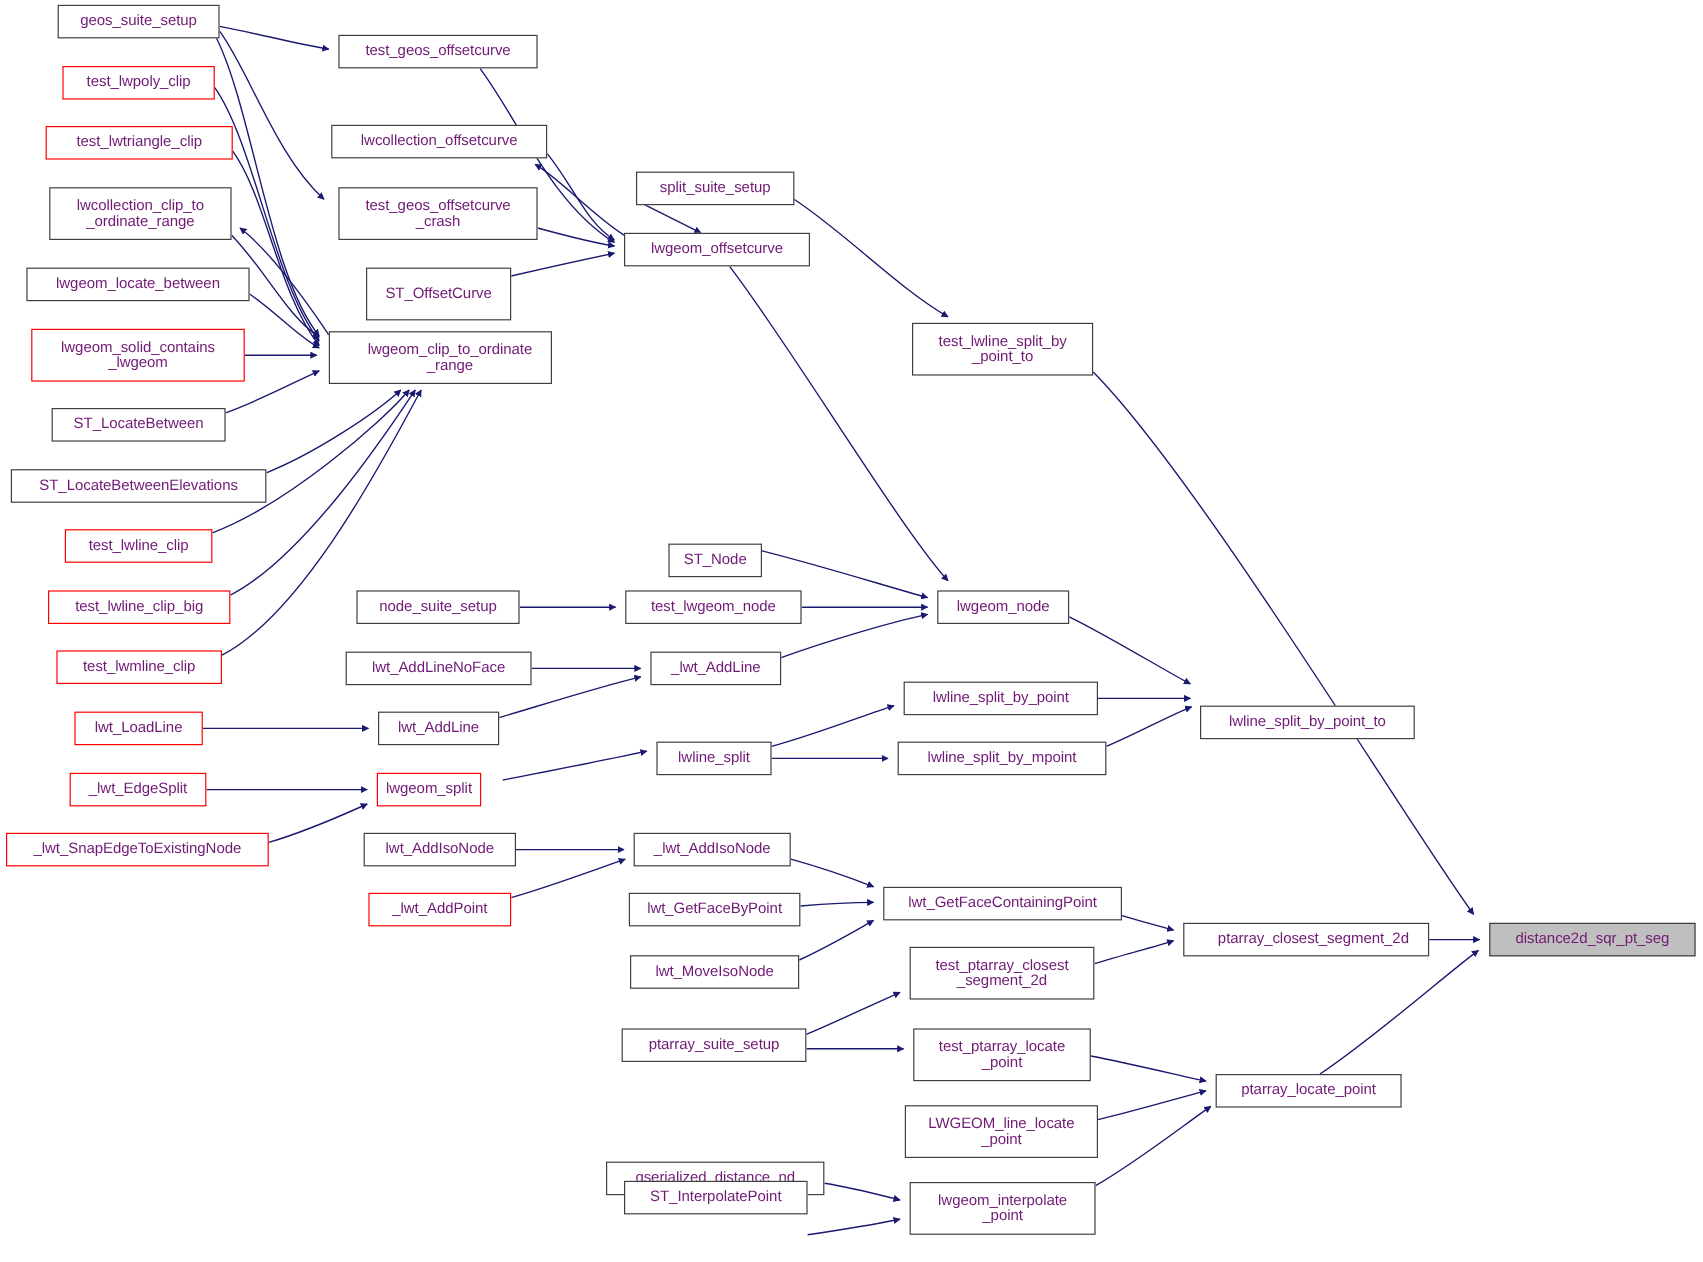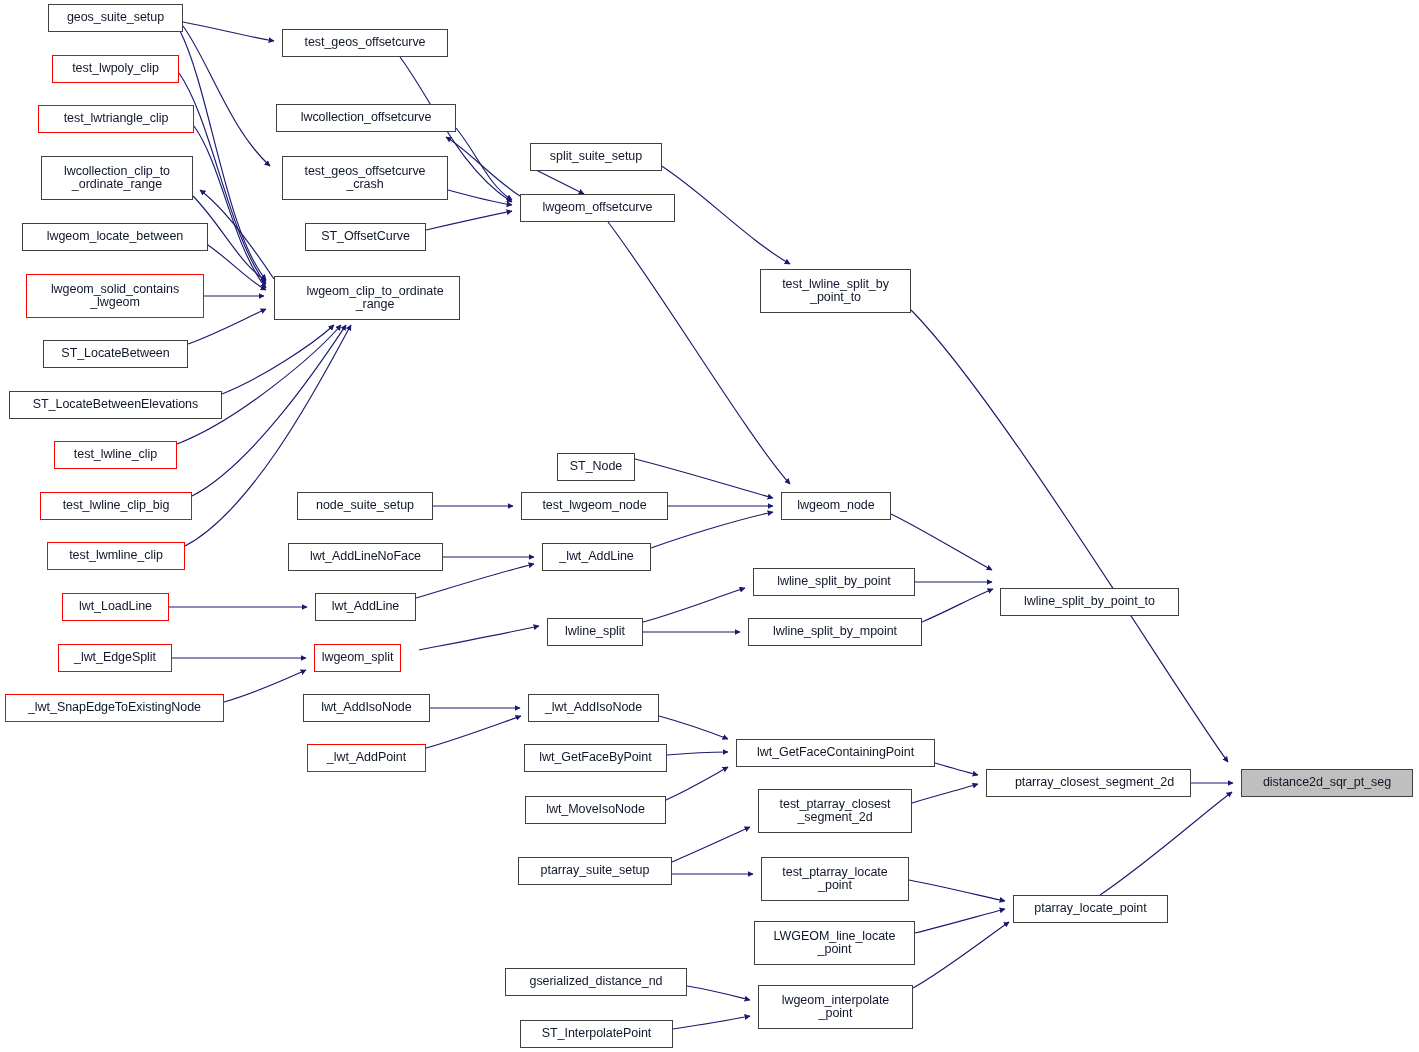--- a/index.html
+++ b/index.html
@@ -29,21 +29,21 @@
     position: absolute;
     box-sizing: border-box;
     display: flex;
     align-items: center;
     justify-content: center;
     text-align: center;
     background: #ffffff;
     border: 1px solid #404040;
     font-size: 12.5px;
     line-height: 13.5px;
-    color: #0f172a;
+    color: #701a75;
     white-space: pre;
     letter-spacing: -0.05px;
   }
   .node.red {
     border-color: #ff0000;
   }
   .node.target {
     background: #bfbfbf;
     border-color: #404040;
   }
@@ -121,21 +121,21 @@
       <div class="node red" style="left: 52px; top: 55px; width: 127px; height: 28px;">test_lwpoly_clip</div>
       <div class="node red" style="left: 38px; top: 105px; width: 156px; height: 28px;">test_lwtriangle_clip</div>
       <div class="node" style="left: 276px; top: 104px; width: 180px; height: 28px;">lwcollection_offsetcurve</div>
       <div class="node" style="left: 530px; top: 143px; width: 132px; height: 28px;">split_suite_setup</div>
       <div class="node" style="left: 41px; top: 156px; width: 152px; height: 44px;">lwcollection_clip_to
 _ordinate_range</div>
       <div class="node" style="left: 282px; top: 156px; width: 166px; height: 44px;">test_geos_offsetcurve
 _crash</div>
       <div class="node" style="left: 520px; top: 194px; width: 155px; height: 28px;">lwgeom_offsetcurve</div>
       <div class="node" style="left: 22px; top: 223px; width: 186px; height: 28px;">lwgeom_locate_between</div>
-      <div class="node" style="left: 305px; top: 223px; width: 121px; height: 28px;">ST_OffsetCurve</div>
+      <div class="node" style="left: 305px; top: 223px; width: 121px; height: 44px;">ST_OffsetCurve</div>
       <div class="node" style="left: 760px; top: 269px; width: 151px; height: 44px;">test_lwline_split_by
 _point_to</div>
       <div class="node red" style="left: 26px; top: 274px; width: 178px; height: 44px;">lwgeom_solid_contains
 _lwgeom</div>
       <div class="node" style="left: 274px; top: 276px; width: 186px; height: 44px; padding-left: 16px;">lwgeom_clip_to_ordinate
 _range</div>
       <div class="node" style="left: 43px; top: 340px; width: 145px; height: 28px;">ST_LocateBetween</div>
       <div class="node" style="left: 9px; top: 391px; width: 213px; height: 28px;">ST_LocateBetweenElevations</div>
       <div class="node red" style="left: 54px; top: 441px; width: 123px; height: 28px;">test_lwline_clip</div>
       <div class="node" style="left: 557px; top: 441px; width: 78px; height: 28px; margin-top: 12px;">ST_Node</div>
@@ -167,15 +167,15 @@
 _segment_2d</div>
       <div class="node" style="left: 518px; top: 857px; width: 154px; height: 28px;">ptarray_suite_setup</div>
       <div class="node" style="left: 761px; top: 857px; width: 148px; height: 44px;">test_ptarray_locate
 _point</div>
       <div class="node" style="left: 1013px; top: 895px; width: 155px; height: 28px;">ptarray_locate_point</div>
       <div class="node" style="left: 754px; top: 921px; width: 161px; height: 44px;">LWGEOM_line_locate
 _point</div>
       <div class="node" style="left: 505px; top: 968px; width: 182px; height: 28px; text-align: center;">gserialized_distance_nd</div>
       <div class="node" style="left: 758px; top: 985px; width: 155px; height: 44px;">lwgeom_interpolate
 _point</div>
-      <div class="node" style="left: 520px; top: 1020px; width: 153px; height: 28px;">ST_InterpolatePoint</div>
+      <div class="node" style="left: 520px; top: 984px; width: 153px; height: 28px;">ST_InterpolatePoint</div>
     </div>
 </div>
 
 </body></html>

